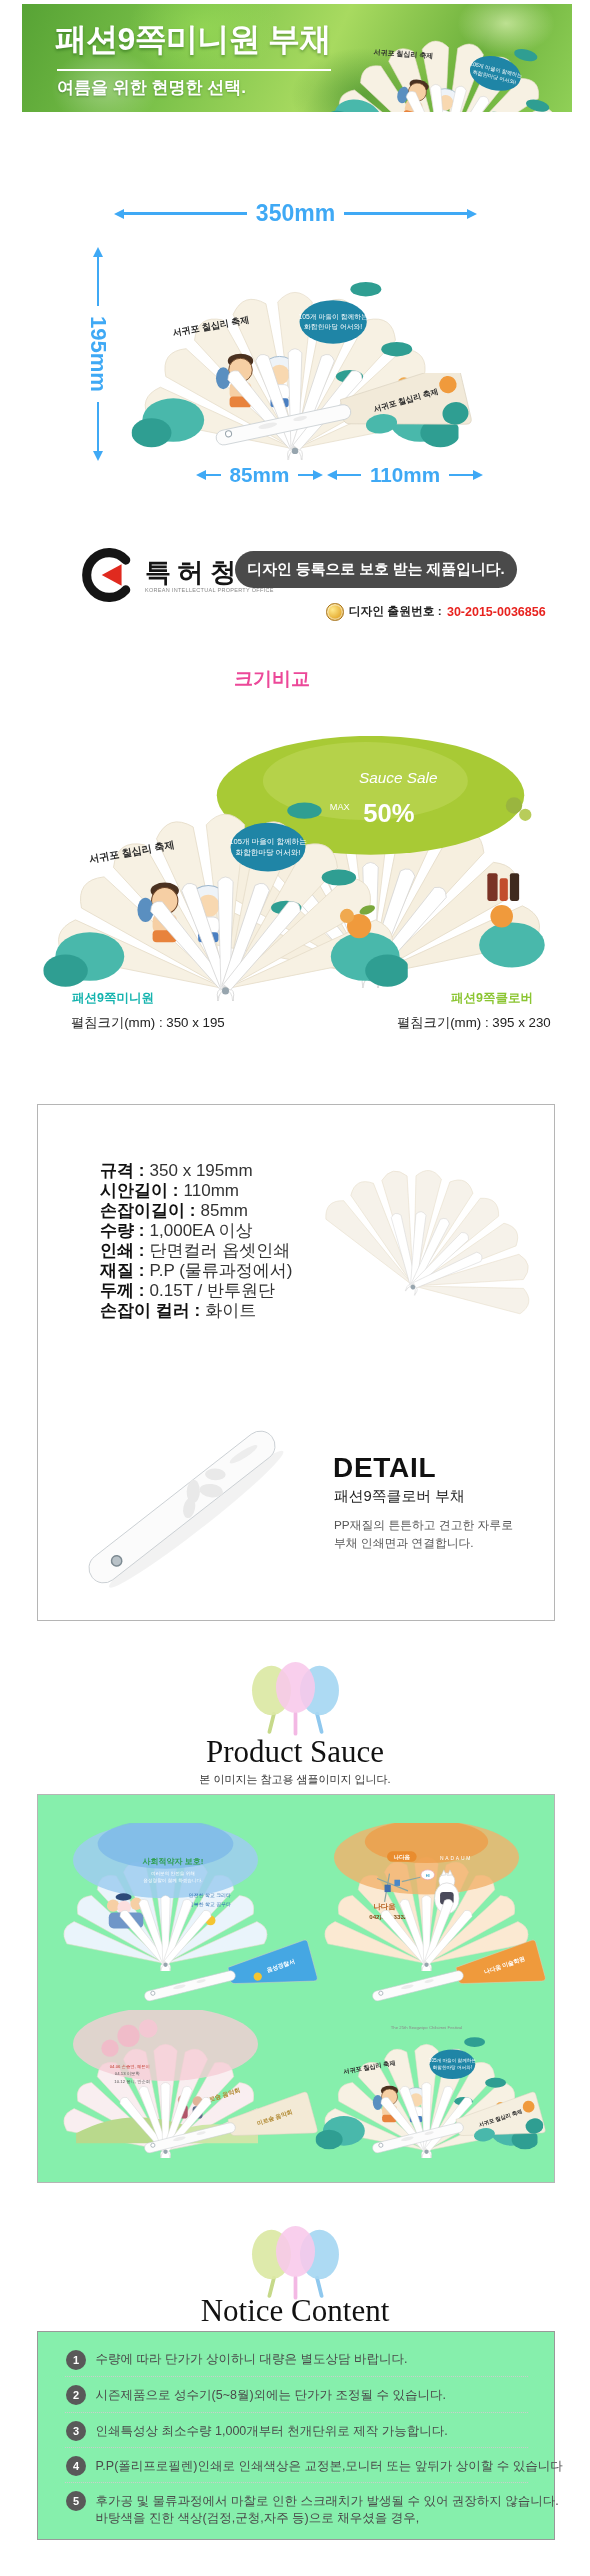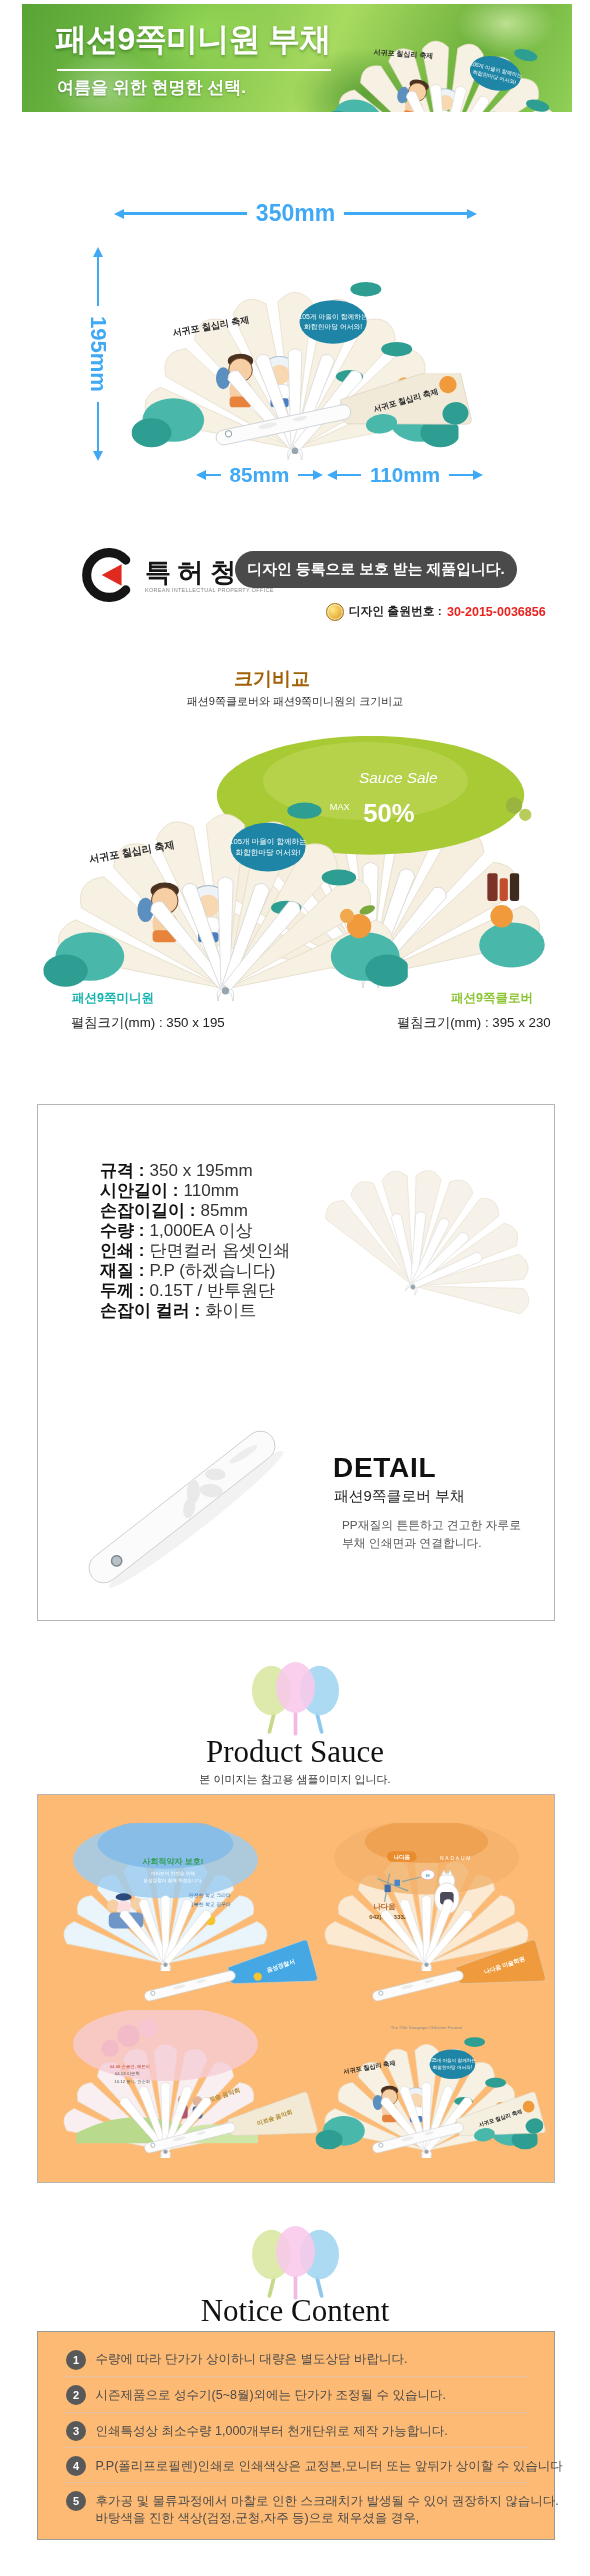--- a/index.html
+++ b/index.html
@@ -46,42 +46,42 @@
       border-radius:19px;display:flex;align-items:center;justify-content:center;color:#fff;
       font-size:14.8px;font-weight:bold;white-space:nowrap;}
   .design-no{position:absolute;left:326px;top:603px;display:flex;align-items:center;gap:5.2px;}
   .medal{width:15.5px;height:15.5px;border-radius:50%;
       background:radial-gradient(circle at 35% 35%, #ffe98c, #e8b23a 60%, #c08718);
       border:1.5px solid #a8741a;box-shadow:inset 0 0 0 1.5px rgba(255,255,255,.45);}
   .design-no .dlabel{font-size:11.8px;font-weight:bold;color:#222;white-space:nowrap;}
   .design-no .dnum{font-size:12.5px;font-weight:bold;color:#e8231f;white-space:nowrap;}
   
   .cmp-title{position:absolute;left:0;top:666px;width:544px;text-align:center;font-size:19px;
-      font-weight:bold;color:#a16207;}
+      font-weight:bold;color:#ec4899;}
   .cmp-sub{position:absolute;left:0;top:694px;width:590px;text-align:center;font-size:11px;color:#333;}
   .cmp-name-left{position:absolute;left:72px;top:990px;font-size:12.5px;font-weight:bold;color:#14b3ae;}
   .cmp-name-right{position:absolute;left:451px;top:990px;font-size:12.5px;font-weight:bold;color:#8bc532;}
   .cmp-size-left{position:absolute;left:71px;top:1014px;font-size:13.3px;color:#222;}
   .cmp-size-right{position:absolute;left:397px;top:1014px;font-size:13.3px;color:#222;}
   
   .spec-box{position:absolute;left:37px;top:1104px;width:516px;height:515px;border:0.7px solid #b5b5b5;
       background:#fff;}
   .spec-list{position:absolute;left:62px;top:56px;}
   .spec-row{display:flex;gap:5.2px;font-size:17px;line-height:20px;white-space:nowrap;color:#333;}
   .spec-label{font-weight:bold;color:#111;}
   .detail-head{position:absolute;left:295px;top:347px;font-size:28px;font-weight:bold;color:#111;
       letter-spacing:0.7px;}
   .detail-sub{position:absolute;left:296px;top:382px;font-size:14.8px;color:#222;white-space:nowrap;}
-  .detail-desc{position:absolute;left:304px;top:412px;font-size:11.8px;color:#555;line-height:17.7px;white-space:nowrap;}
+  .detail-desc{position:absolute;left:296px;top:412px;font-size:11.8px;color:#555;line-height:17.7px;white-space:nowrap;}
   
   .serif-title{position:absolute;left:0;width:590px;text-align:center;
       font-family:"Liberation Serif","DejaVu Serif",serif;font-size:31px;color:#111;}
   .section-sub{position:absolute;left:0;width:590px;text-align:center;font-size:11px;color:#333;}
   
-  .frame-box{position:absolute;left:37px;background:#fdba74;border:0.7px solid #b5b5b5;}
+  .frame-box{position:absolute;left:37px;background:#86efac;border:0.7px solid #b5b5b5;}
   
   .notice-row{position:absolute;left:28px;display:flex;align-items:flex-start;gap:9.6px;}
   .num-circle{width:20px;height:20px;border-radius:50%;background:#595959;color:#fff;font-size:11px;
       font-weight:bold;display:flex;align-items:center;justify-content:center;flex:none;}
   .notice-text{font-size:12.5px;color:#4a4a4a;line-height:17px;padding-top:1.5px;white-space:nowrap;}
   .dotted-sep{position:absolute;left:26.6px;width:463px;border-top:1.5px dotted #ccc;}
   
   .petal{fill:var(--petal,#f7f1e3);stroke:#e6ddca;stroke-width:.8;}
   .rib{fill:var(--rib,#ffffff);stroke:#d3d3d3;stroke-width:.7;}
   .blade{fill:var(--blade,#f2ead9);stroke:#dcd4c2;stroke-width:.8;}
@@ -223,21 +223,20 @@
   <div class="kipo-name">특허청</div>
   <div class="kipo-en">KOREAN INTELLECTUAL PROPERTY OFFICE</div>
   <div class="patent-badge">디자인 등록으로 보호 받는 제품입니다.</div>
   <div class="design-no">
     <span class="medal"></span>
     <span class="dlabel">디자인 출원번호 :</span>
     <span class="dnum">30-2015-0036856</span>
   </div>
 
   <div class="cmp-title">크기비교</div>
-  <div class="cmp-sub">패션9쪽클로버와 패션9쪽미니원의 크기비교</div>
 
   <svg class="abs" style="left:186px;top:736px;width:369px;height:258px;z-index:1;" viewBox="0 0 360 240">
     <use href="#fan-petals" style="--petal:#f6efdf"></use>
     <ellipse cx="180" cy="52" rx="150" ry="58" fill="#a8ca35"></ellipse>
     <ellipse cx="175" cy="38" rx="100" ry="38" fill="#b7d44e" opacity=".85"></ellipse>
     <text x="207" y="40" text-anchor="middle" font-size="15" font-style="italic" fill="#fff" font-family="'Liberation Serif',serif">Sauce Sale</text>
     <text x="150" y="66" text-anchor="middle" font-size="9" fill="#fff">MAX</text>
     <text x="198" y="78" text-anchor="middle" font-size="25" font-weight="bold" fill="#fff">50%</text>
     <rect x="294" y="128" width="10" height="27" rx="2" fill="#7a3326"></rect>
     <rect x="306" y="133" width="8" height="22" rx="2" fill="#c24e2e"></rect>
@@ -283,21 +282,21 @@
       <div class="spec-row">
           <span class="spec-label">수량 :</span>
           <span>1,000EA 이상</span>
         </div>
       <div class="spec-row">
           <span class="spec-label">인쇄 :</span>
           <span>단면컬러 옵셋인쇄</span>
         </div>
       <div class="spec-row">
           <span class="spec-label">재질 :</span>
-          <span>P.P (하겠습니다)</span>
+          <span>P.P (물류과정에서)</span>
         </div>
       <div class="spec-row">
           <span class="spec-label">두께 :</span>
           <span>0.15T / 반투원단</span>
         </div>
       <div class="spec-row">
           <span class="spec-label">손잡이 컬러 :</span>
           <span>화이트</span>
         </div>
     </div>

